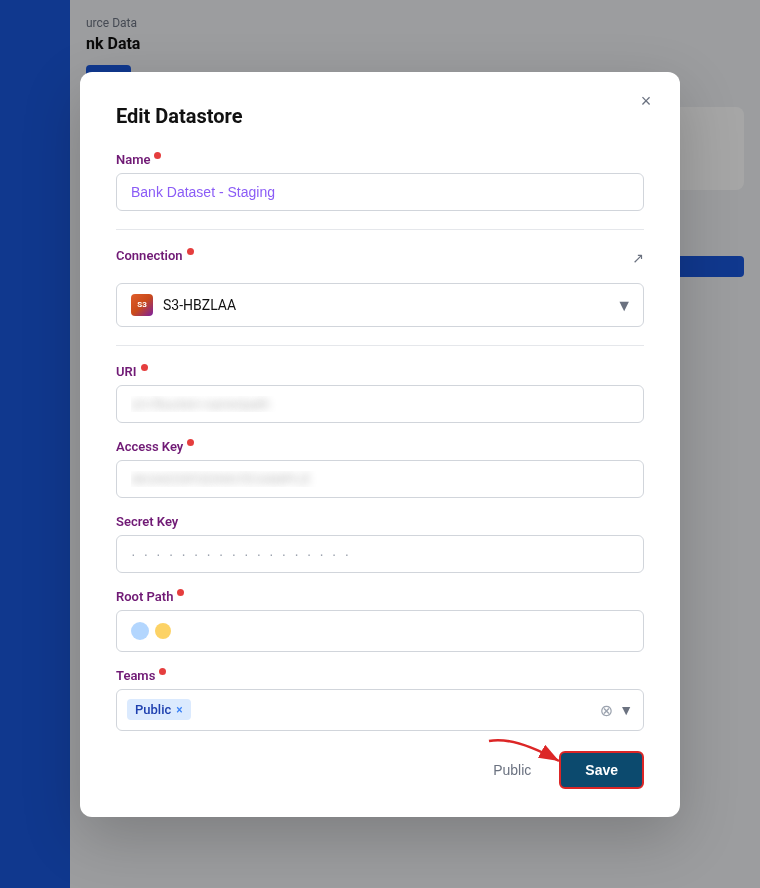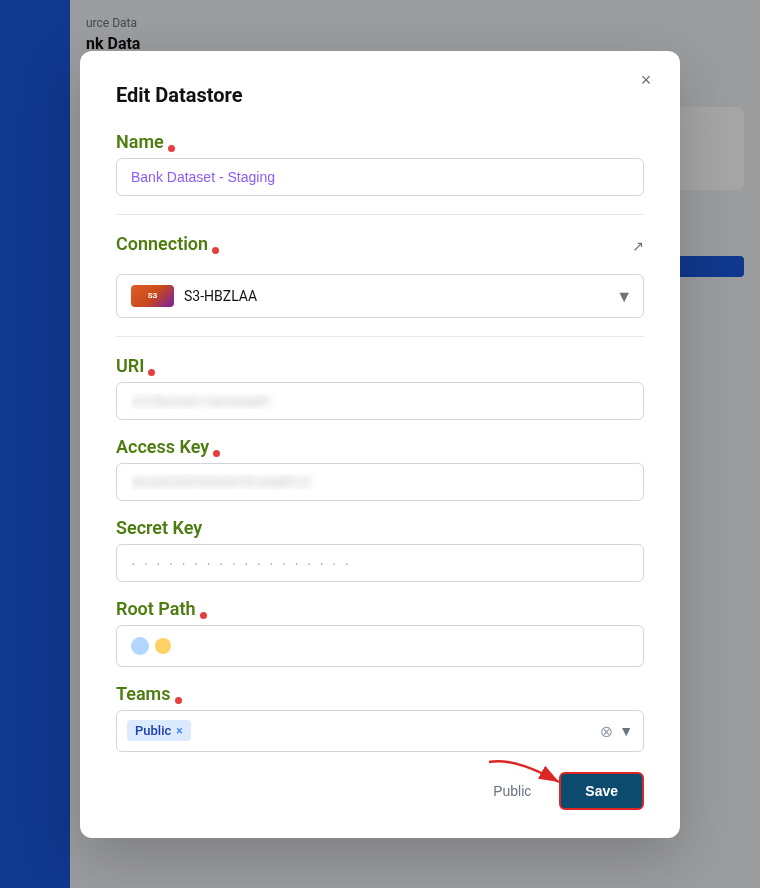--- a/index.html
+++ b/index.html
@@ -139,26 +139,26 @@
       color: #111;
       text-align: left;
       margin-bottom: 24px;
     }
 
     .field-group {
       margin-bottom: 16px;
     }
 
     .field-label {
-      font-size: 18px;
+      font-size: 13px;
       font-weight: 600;
-      color: #4d7c0f;
+      color: #701a75;
       margin-bottom: 6px;
       display: flex;
-      align-items: flex-end;
+      align-items: flex-start;
       gap: 4px;
     }
 
     .required-dot {
       width: 7px;
       height: 7px;
       border-radius: 50%;
       background: #e53e3e;
       display: inline-block;
     }
@@ -222,21 +222,21 @@
     .select-arrow {
       position: absolute;
       right: 12px;
       top: 50%;
       transform: translateY(-50%);
       color: #6b7280;
     }
 
     
     .s3-icon {
-      width: 43px;
+      width: 22px;
       height: 22px;
       background: linear-gradient(135deg, #e05d2a 0%, #c94a1a 50%, #7b1fa2 100%);
       border-radius: 4px;
       display: flex;
       align-items: center;
       justify-content: center;
       font-size: 8px;
       color: white;
       font-weight: 700;
       flex-shrink: 0;

